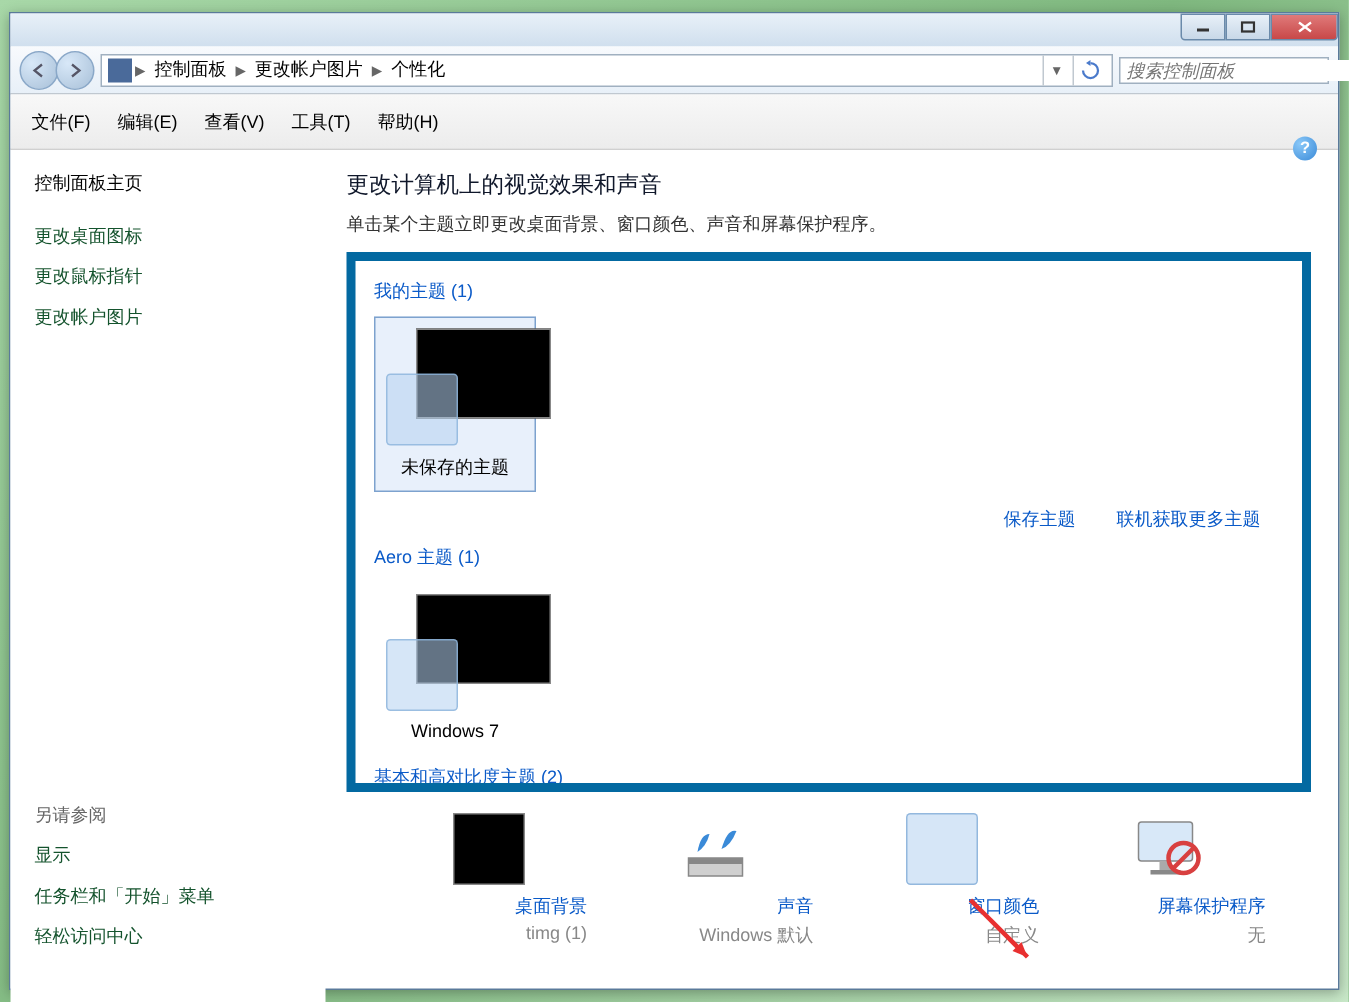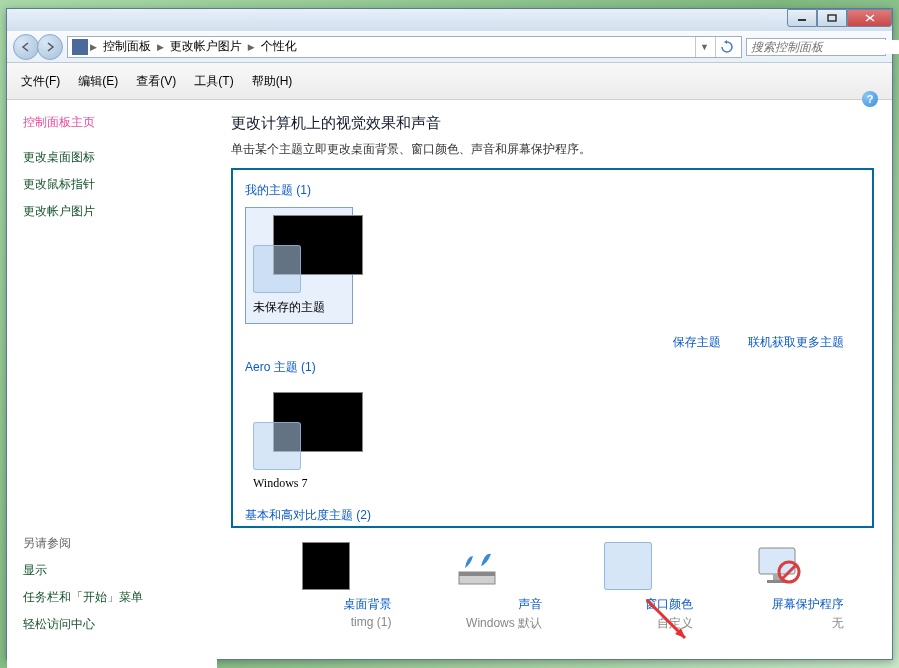--- a/index.html
+++ b/index.html
@@ -39,29 +39,29 @@
 .addricon { width: 16px; height: 16px; background: #4a6a9a; display:inline-block; }
 .dropbtn { width: 18px; height: 20px; border-left: 1px solid #c0c8d0; display:flex; align-items:center; justify-content:center; cursor:pointer; }
 .refreshbtn { width: 22px; height: 20px; border-left: 1px solid #c0c8d0; display:flex; align-items:center; justify-content:center; cursor:pointer; }
 .searchbox { width: 140px; height: 18px; border: 1px solid #a0b0c0; background:#fff; display:flex; align-items:center; padding:0 4px; }
 .searchinput { border:none; outline:none; flex:1; font-size:12px; color:#888; font-style:italic; }
 .menubar { height: 37px; background: linear-gradient(#f8f8f8,#ececec); border-bottom:1px solid #d0d0d0; display:flex; align-items:center; padding:0 6px; gap:2px; }
 .menuitem { padding: 2px 8px; cursor:pointer; }
 .content { display:flex; height: calc(100% - 76px); }
 .sidebar { width: 210px; padding: 14px 16px; background:#fff; }
 .sblink { color:#14532d; cursor:pointer; margin-bottom: 10px; display:block; }
-.sbheader { color:#ec4899; font-weight: normal; margin-bottom: 10px; }
+.sbheader { color:#000000; font-weight: normal; margin-bottom: 10px; }
 .sbfoot { position:absolute; bottom: 16px; left: 16px; }
 .sbfoot .sbheader { color:#666; }
 .main { flex:1; padding: 14px 18px 10px 14px; position:relative; overflow:hidden; }
 .mtitle { color:#0f172a; font-size: 15px; margin-bottom: 8px; }
 .msub { color:#333; font-size: 12px; margin-bottom: 10px; }
-.themebox { border:2px solid #0369a1; height: 360px; overflow-y:auto; padding: 8px 12px; position:relative; }
+.themebox { border:6px solid #0369a1; height: 360px; overflow-y:auto; padding: 8px 12px; position:relative; }
 .catlabel { color:#0a5ac8; margin: 4px 0 8px 0; }
-.themeitem { display:inline-block; width:108px; padding:8px; cursor:pointer; vertical-align:top;font-family:Liberation Serif, serif; }
+.themeitem { display:inline-block; width:108px; text-align:center; padding:8px; cursor:pointer; vertical-align:top; }
 .themeitem.selected { border:1px solid #7da2ce; background:#e8f0fb; padding:7px; }
 .thpreview { position:relative; width:110px; height:78px; margin:0 auto 6px; }
 .thdesk { position:absolute; right:0; top:0; width:90px; height:60px; background:#000; border:1px solid #888; }
 .thglass { position:absolute; left:0; bottom:0; width:48px; height:48px; background: rgba(180,210,240,0.55); border:1px solid rgba(140,180,220,0.8); border-radius:3px; }
 .themelinks { text-align:right; padding: 10px 16px 4px 0; }
 .themelinks a { color:#0a5ac8; margin-left: 24px; cursor:pointer; }
 .bottomrow { display:flex; justify-content:space-around; margin-top: 14px; padding: 0 20px; }
 .bitem { text-align:right; width: 130px; cursor:pointer; }
 .bicon { width: 48px; height: 48px; margin: 0 auto 6px; position:relative; }
 .blabel { color:#0a5ac8; margin-bottom:2px; }

